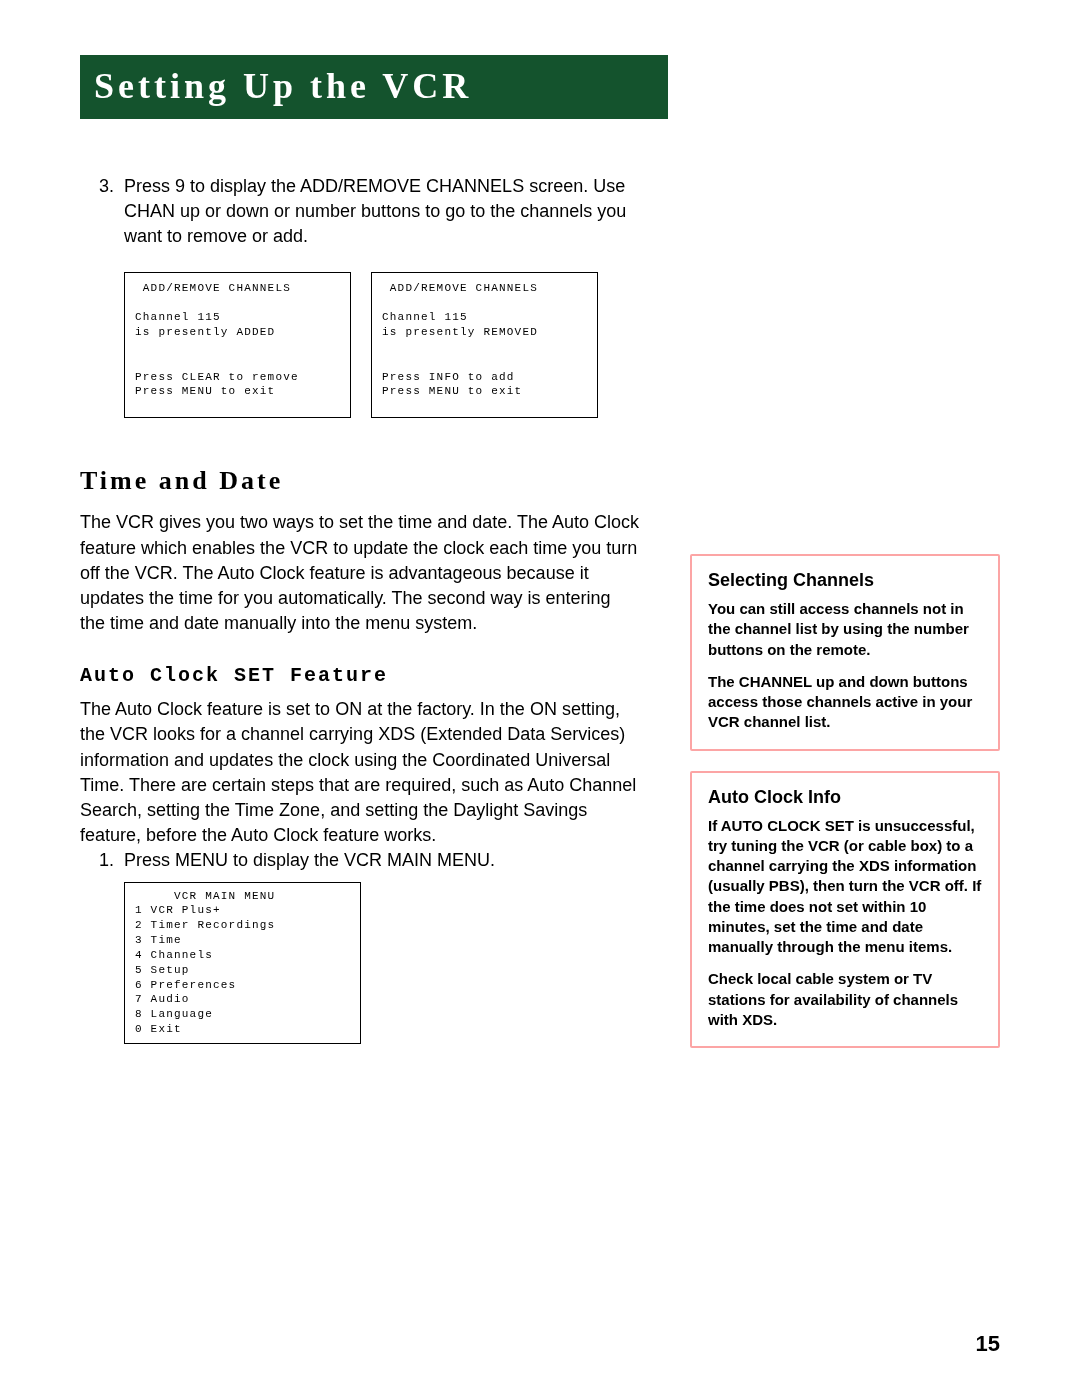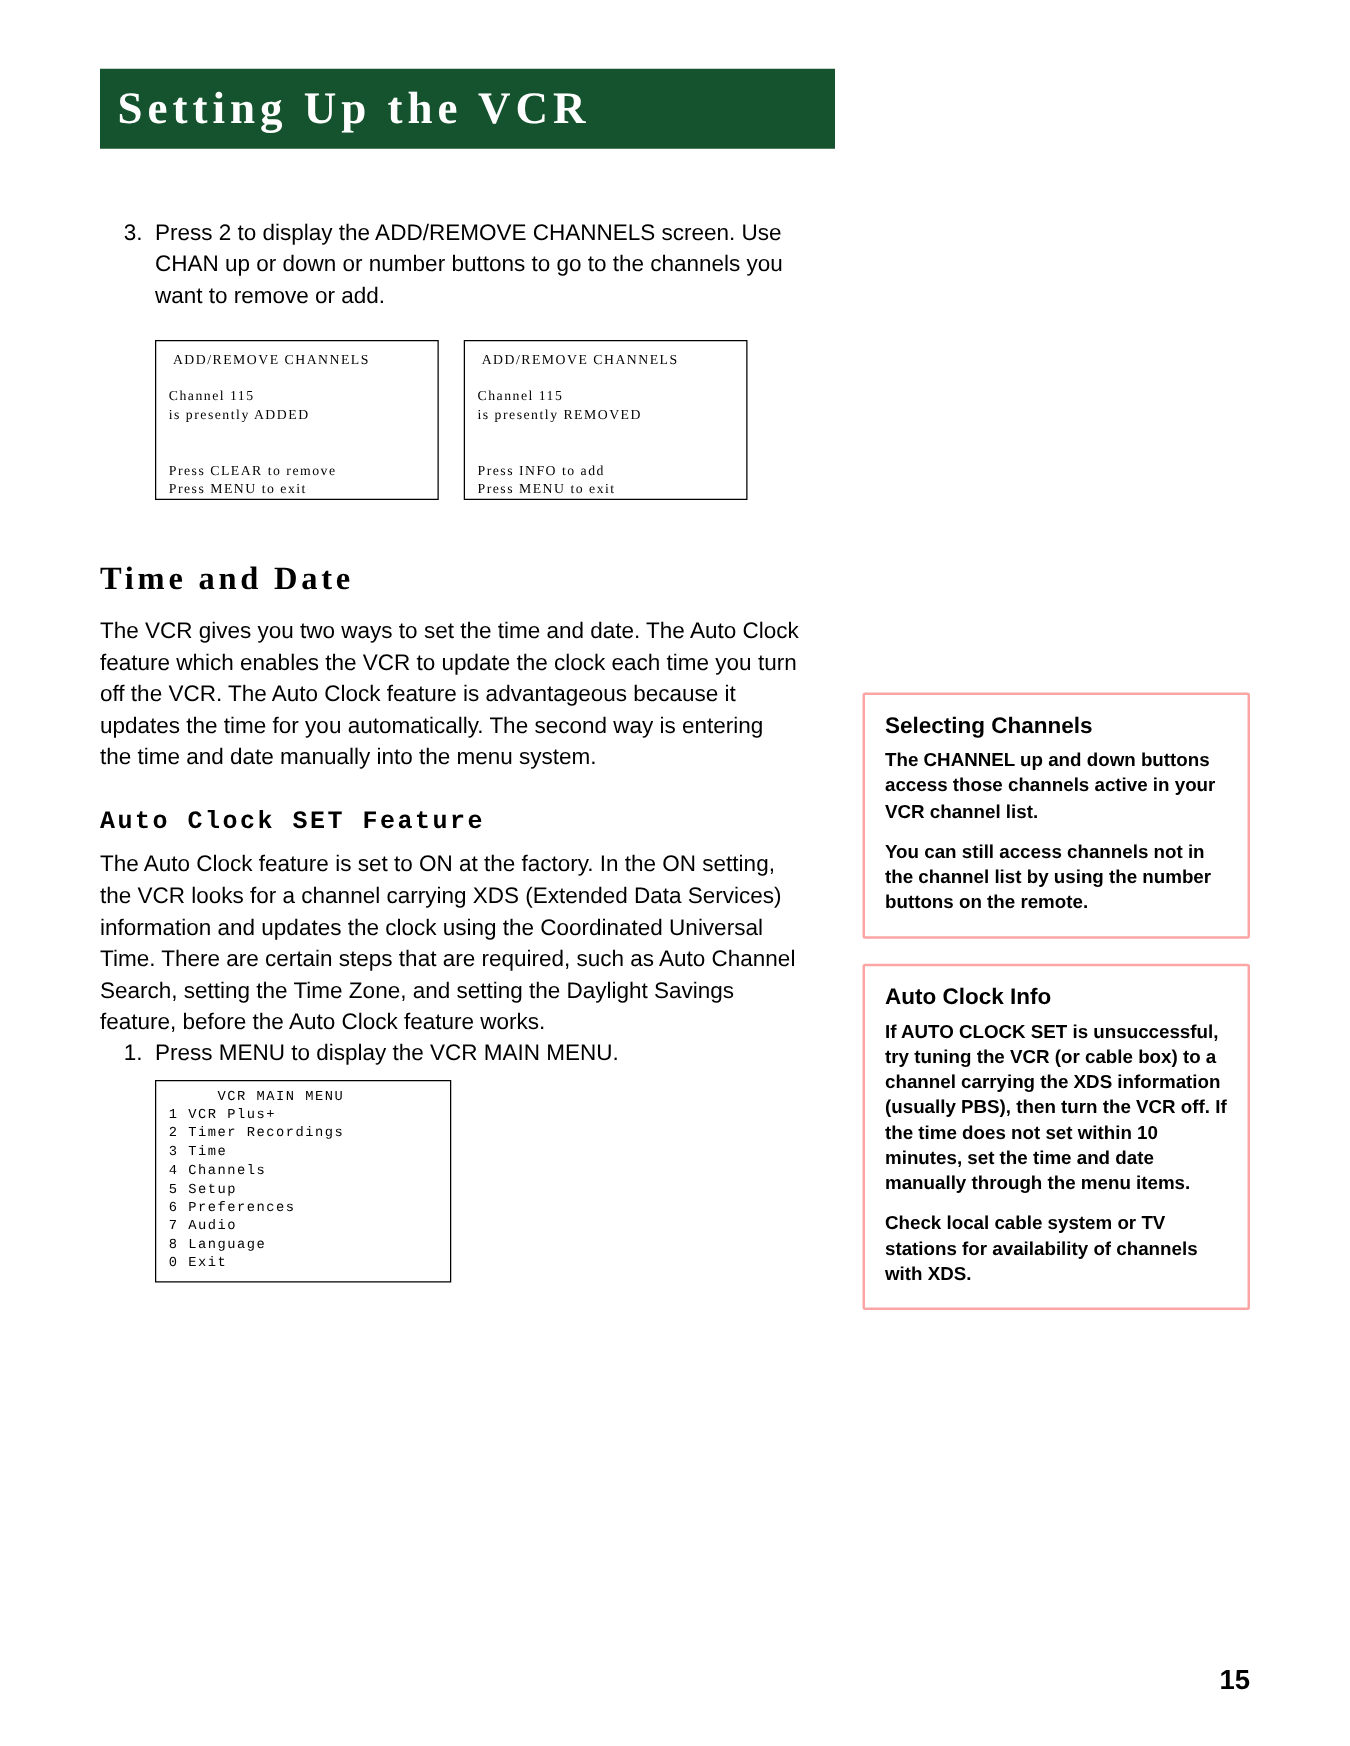--- a/index.html
+++ b/index.html
@@ -55,22 +55,22 @@
     flex: 1;
   }
   .osd-row {
     display: flex;
     gap: 20px;
     margin: 22px 0 0 44px;
   }
   .osd-box {
     border: 1.3px solid #000;
     width: 205px;
-    padding: 8px 10px 0 10px;
-    font-family: Liberation Serif, serif;
+    padding: 8px 10px 18px 10px;
+    font-family: Liberation Mono, monospace;
     font-size: 11px;
     line-height: 1.35;
     letter-spacing: 1.2px;
     white-space: pre;
   }
   .osd-menu {
     border: 1.3px solid #000;
     width: 215px;
     padding: 6px 10px 6px 10px;
     font-family: "Courier New", Courier, monospace;
@@ -143,21 +143,21 @@
 
   <div class="title-bar">
     <span>Setting Up the VCR</span>
   </div>
 
   <div class="content-row">
     <div class="left-col">
 
       <div class="step-item">
         <div class="step-num">3.</div>
-        <div class="step-text">Press 2 to display the ADD/REMOVE CHANNELS screen. Use CHAN up or down or number buttons to go to the channels you want to remove or add.</div>
+        <div class="step-text">Press 9 to display the ADD/REMOVE CHANNELS screen. Use CHAN up or down or number buttons to go to the channels you want to remove or add.</div>
       </div>
 
       <div class="osd-row">
         <div class="osd-box"> ADD/REMOVE CHANNELS
 
 Channel 115
 is presently ADDED
 
 
 Press CLEAR to remove
@@ -193,22 +193,22 @@
 7 Audio
 8 Language
 0 Exit</div>
 
     </div>
 
     <div class="right-col">
 
       <div class="sidebar-box">
         <h4>Selecting Channels</h4>
+        <p>You can still access channels not in the channel list by using the number buttons on the remote.</p>
         <p>The CHANNEL up and down buttons access those channels active in your VCR channel list.</p>
-        <p>You can still access channels not in the channel list by using the number buttons on the remote.</p>
       </div>
 
       <div class="sidebar-box">
         <h4>Auto Clock Info</h4>
         <p>If AUTO CLOCK SET is unsuccessful, try tuning the VCR (or cable box) to a channel carrying the XDS information (usually PBS), then turn the VCR off. If the time does not set within 10 minutes, set the time and date manually through the menu items.</p>
         <p>Check local cable system or TV stations for availability of channels with XDS.</p>
       </div>
 
     </div>
   </div>

